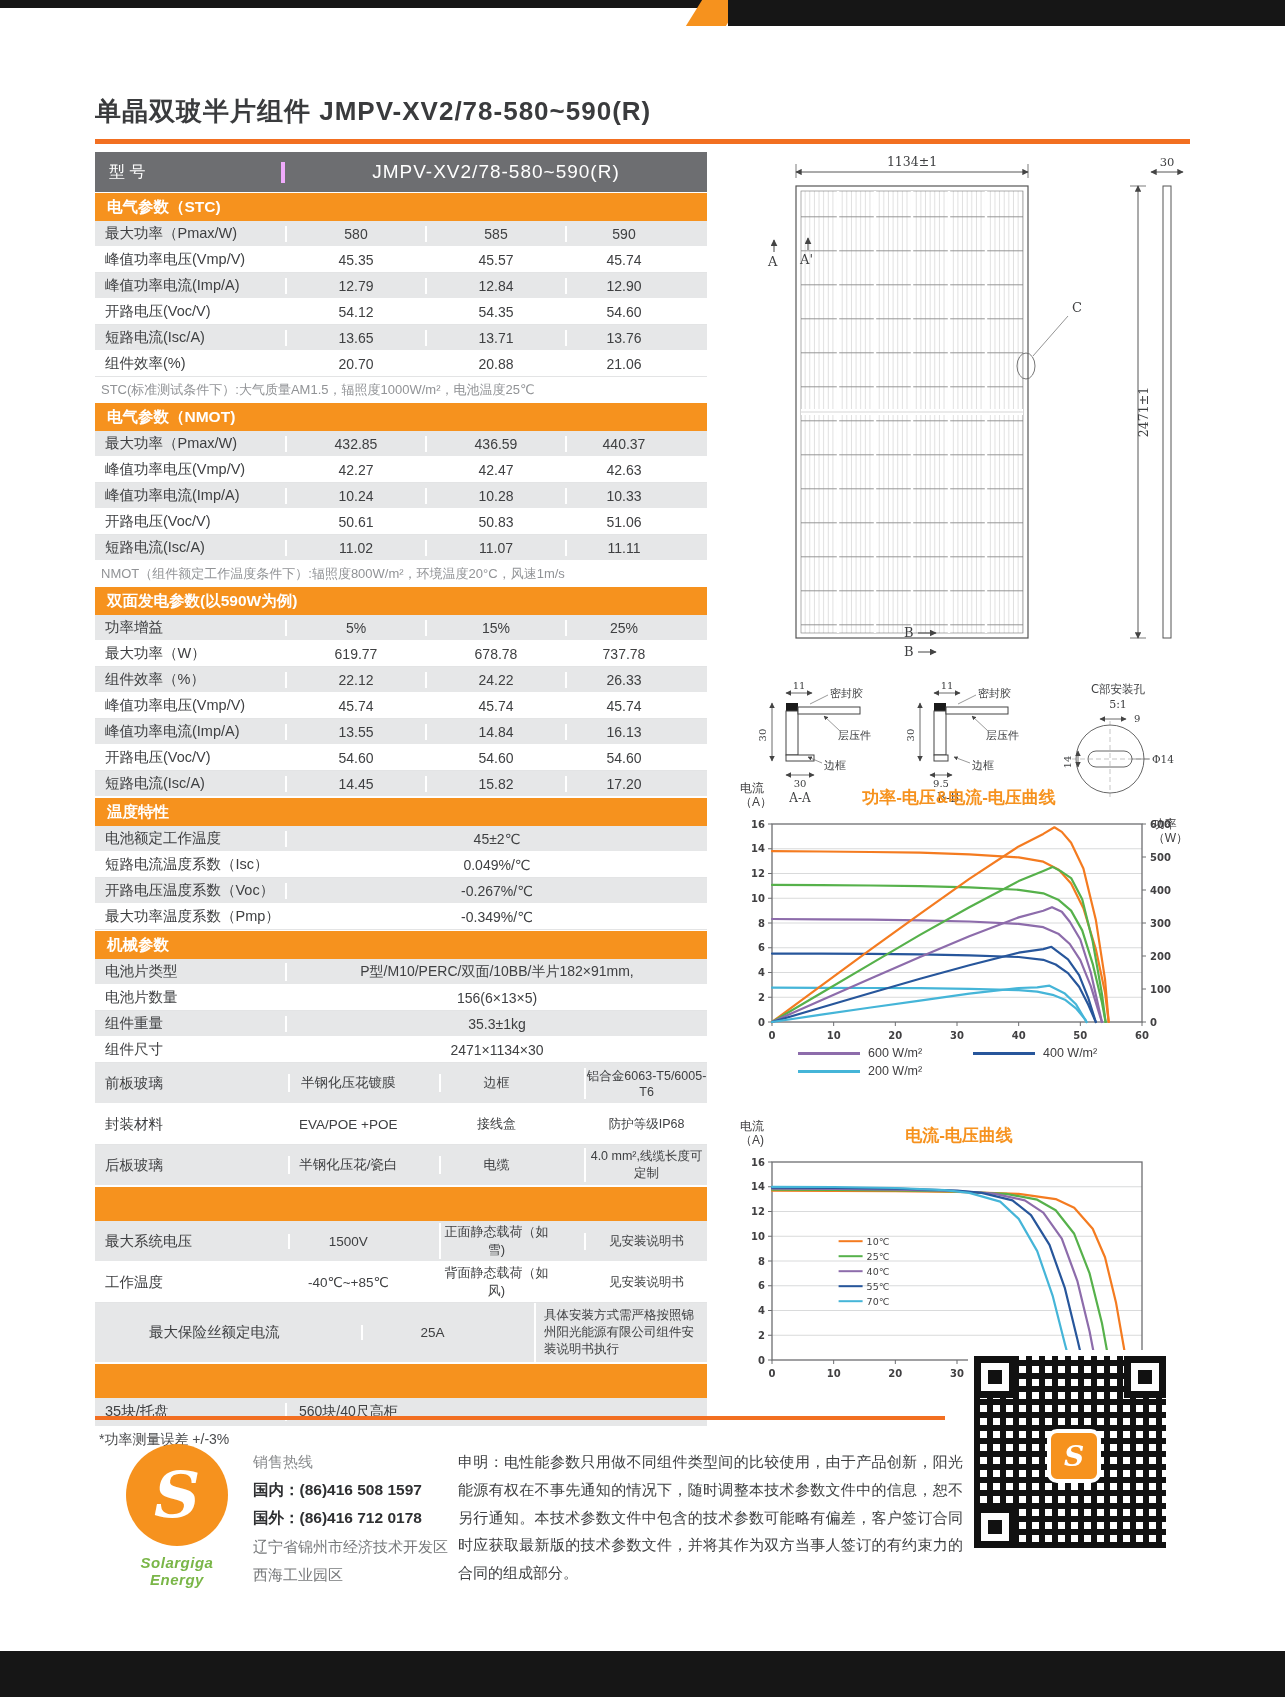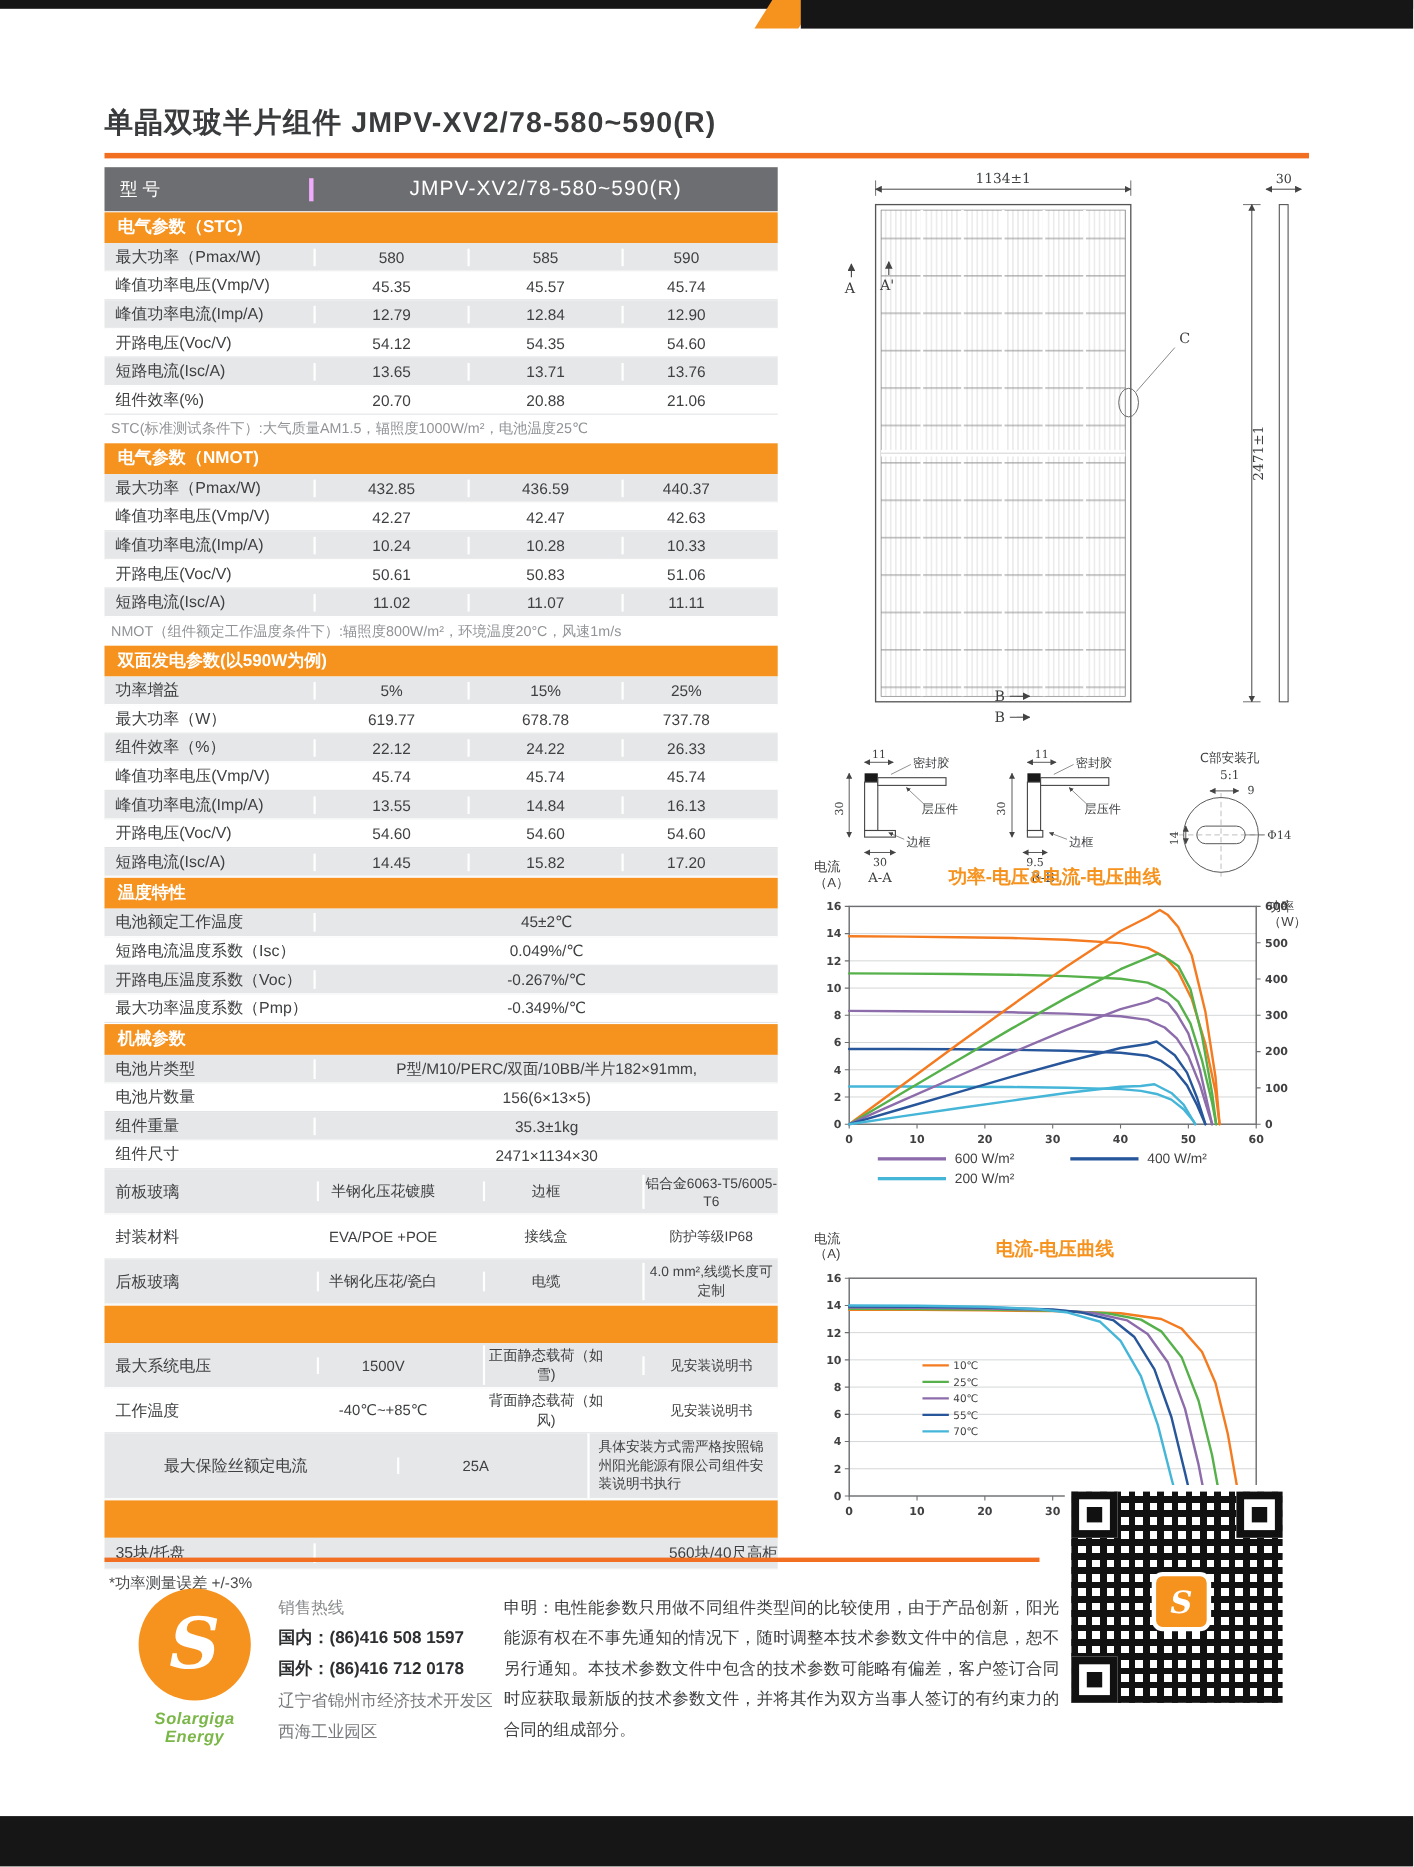--- a/index.html
+++ b/index.html
@@ -328,21 +328,21 @@
         <div class="c lbl">最大保险丝额定电流</div>
         <div class="c v2">25A</div>
         <div class="c note4">具体安装方式需严格按照锦州阳光能源有限公司组件安装说明书执行</div>
       </div>
     </div>
 
     <div class="sec empty"></div>
 
     <div class="t-row packing-row" style="min-height:28px;">
       <div class="c lbl">35块/托盘</div>
-      <div class="c vwide" style="text-align:right;padding-left:12px;">560块/40尺高柜</div>
+      <div class="c vwide" style="text-align:left;padding-left:12px;">560块/40尺高柜</div>
     </div>
 
     <div class="fnote">*功率测量误差  +/-3%</div>
   </div>
 
   <div class="diagram">
     <svg width="465" height="660" viewBox="0 0 465 660">
       <defs>
         <marker id="ah" viewBox="0 0 10 10" refX="9" refY="5" markerWidth="7" markerHeight="7" orient="auto-start-reverse">
           <path d="M0,0L10,5L0,10z" fill="#444"></path>

